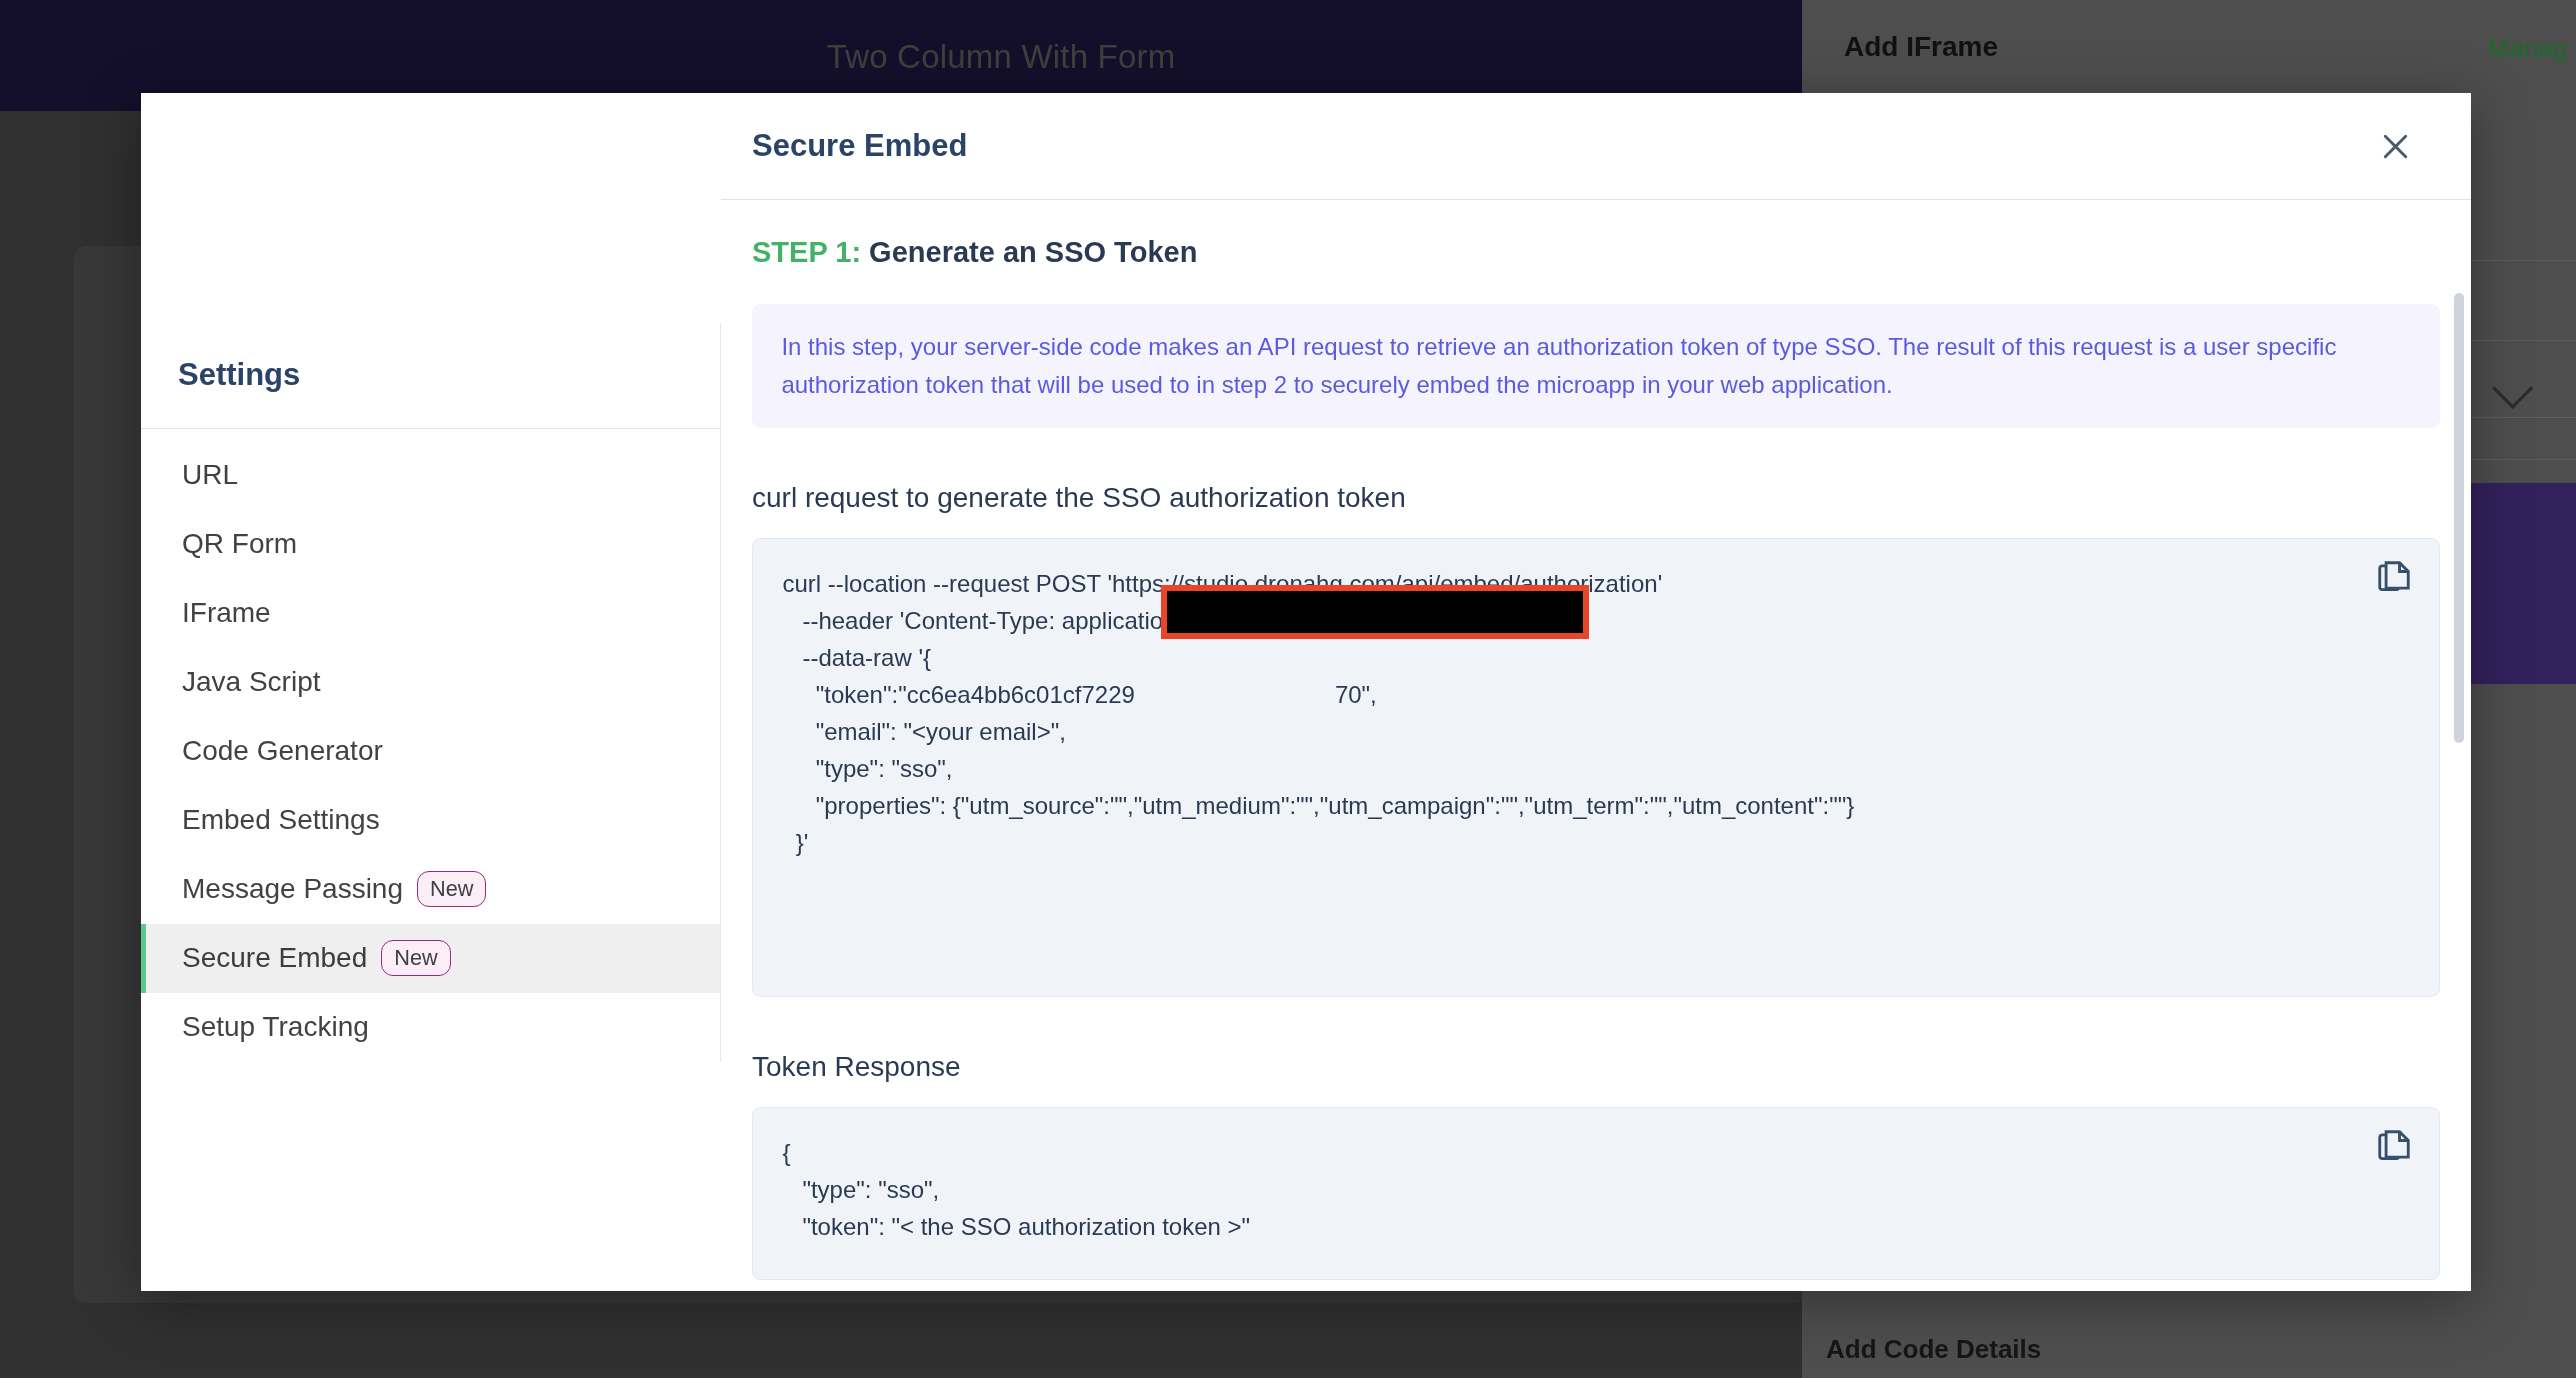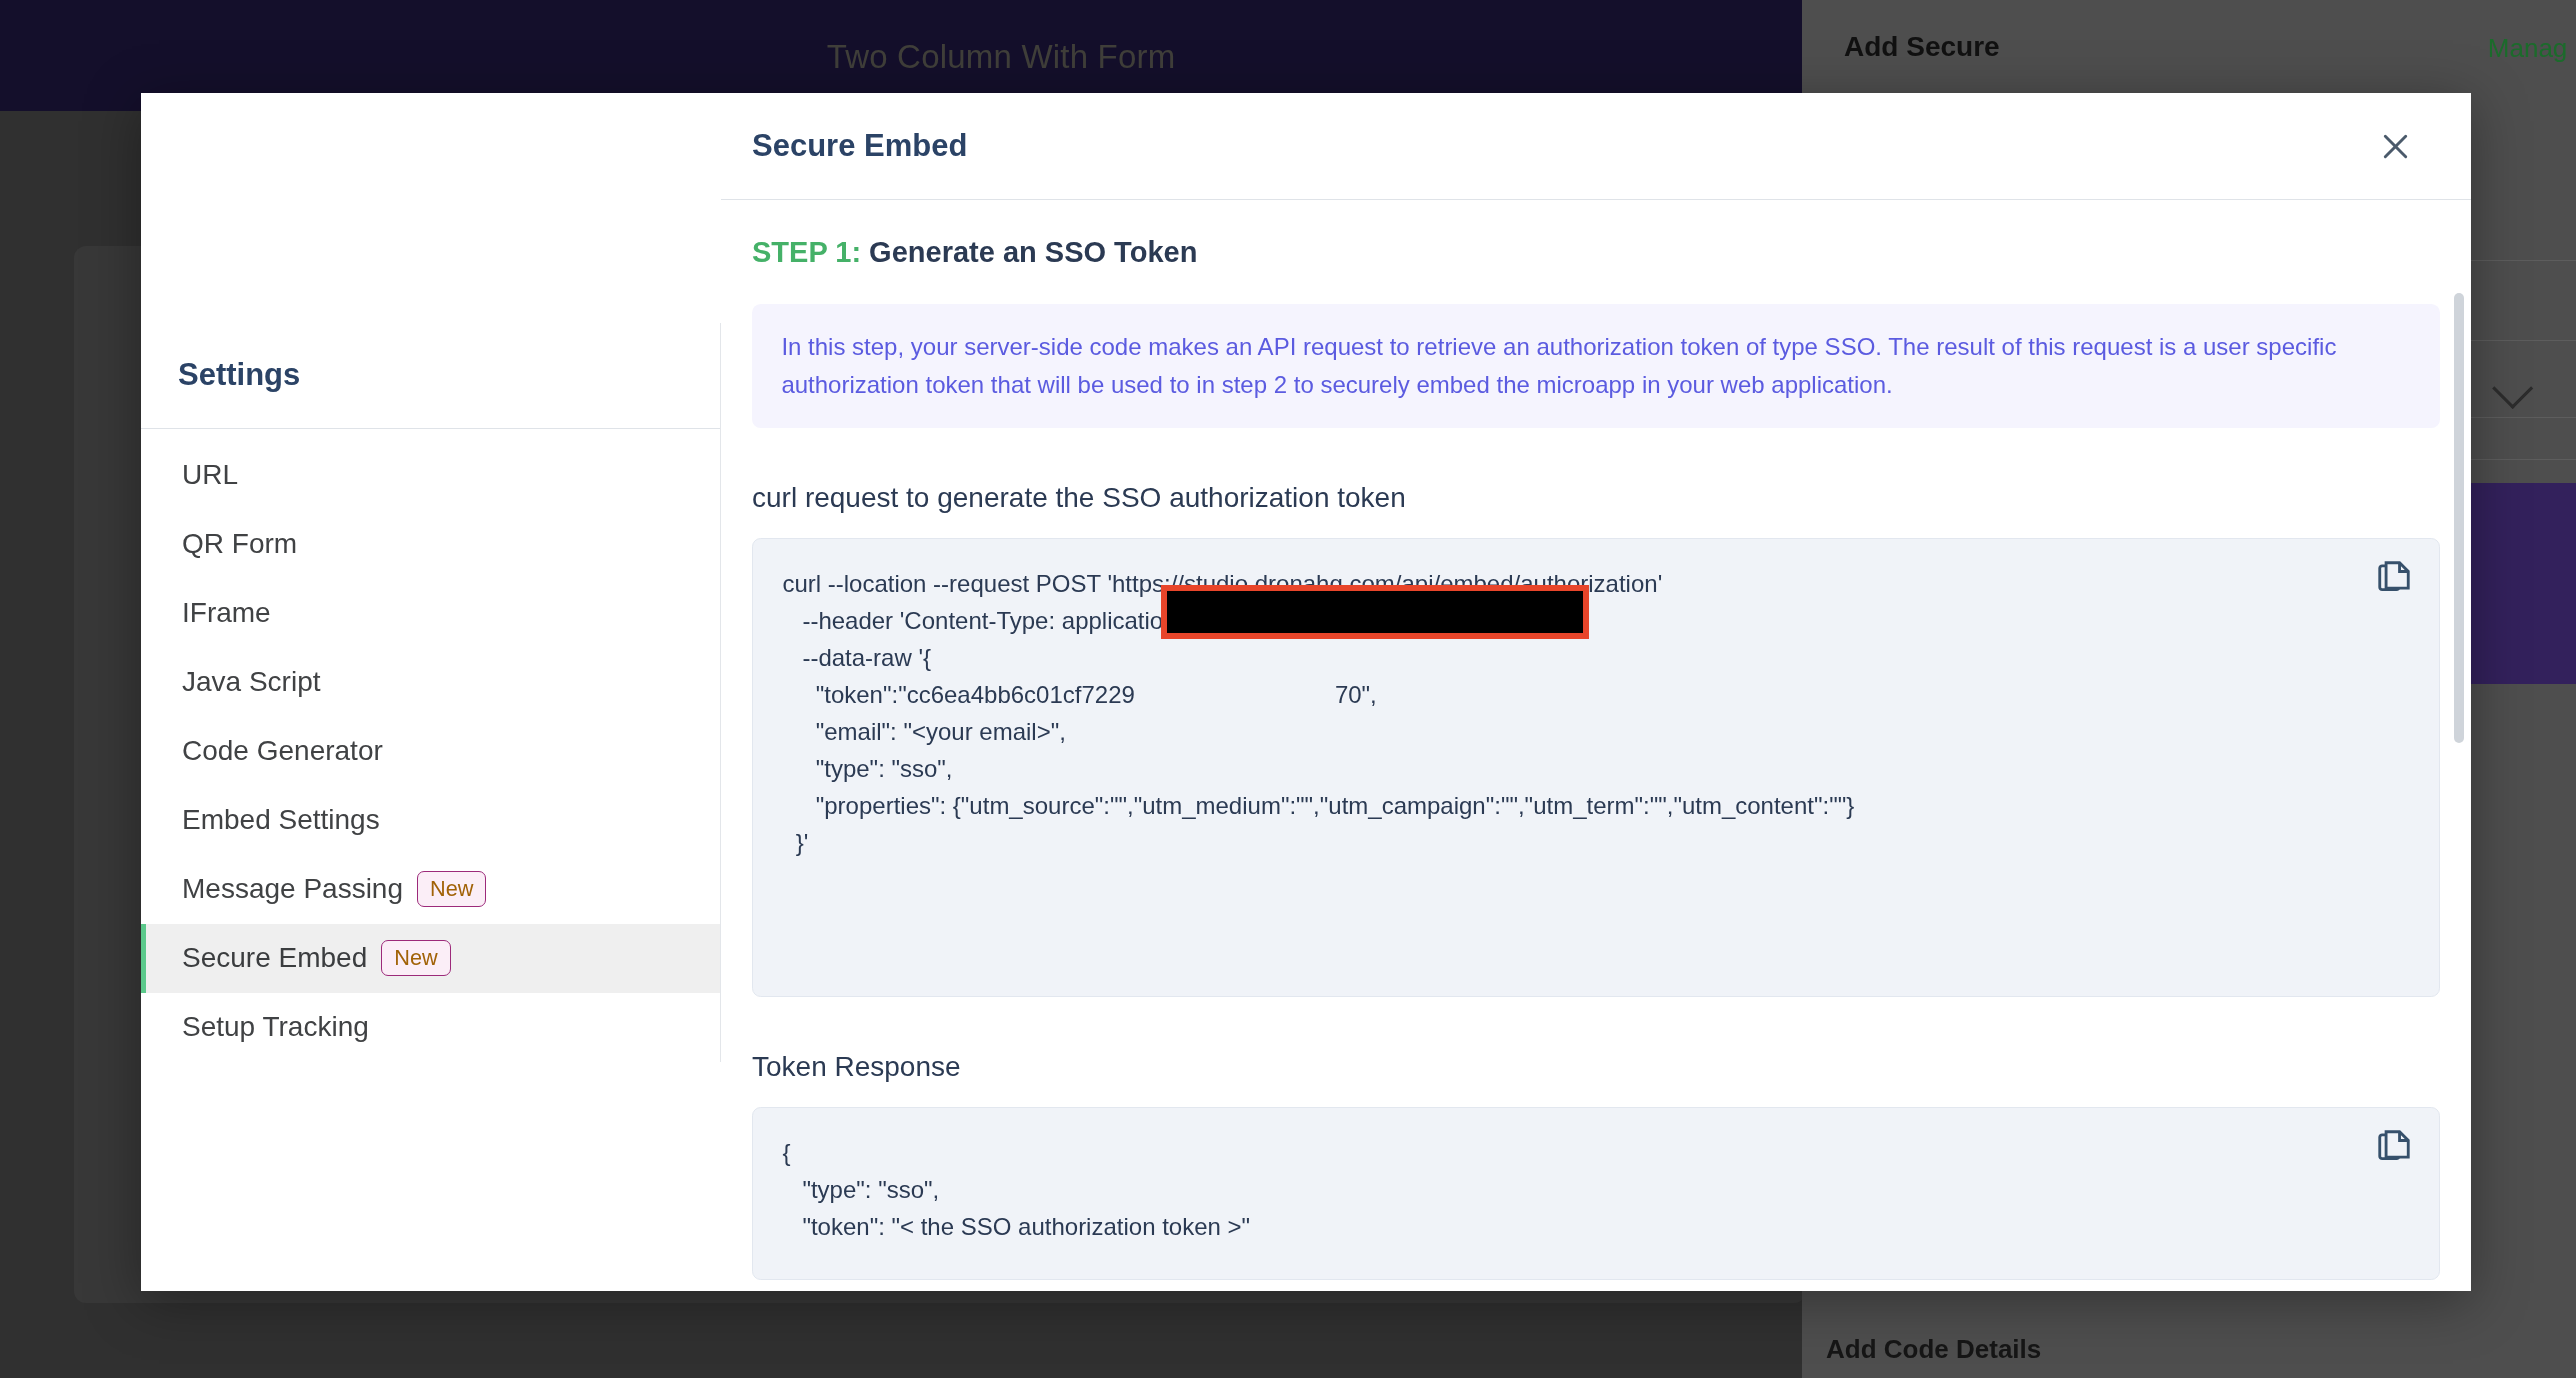--- a/index.html
+++ b/index.html
@@ -88,22 +88,22 @@
     height: 69px; display: flex; align-items: center; gap: 14px;
     padding-left: 36px; font-size: 28px; color: #404244;
     border-left: 5.2px solid transparent; cursor: pointer;
   }
   .sidebar-item.active {
     background: #efefef; border-left: 5.2px solid #5bc98b; color: #3b3d3f;
   }
   .badge-new {
     display: inline-flex; align-items: center; justify-content: center;
     height: 36px; padding: 0 12px;
-    border: 1.7px solid #9c2a7a; border-radius: 7px;
-    background: #fbeef7; color: #a16207; font-size: 21.7px; font-weight: 400;
+    border: 1.7px solid #9c2a7a; border-radius: 12px;
+    background: #fbeef7; color: #404040; font-size: 21.7px; font-weight: 400;
   }
 
   .modal-main { flex: 1; position: relative; background: #fff; }
   .main-head {
     height: 106px; border-bottom: 0.9px solid #dfe3e8;
     display: flex; align-items: center; justify-content: space-between;
     padding: 0 57px 0 31px;
   }
   .main-title { font-size: 31px; font-weight: 700; color: #2b4366; }
   .close-icon {
@@ -159,21 +159,21 @@
 
   <div class="app-body">
     <div class="app-card"></div>
   </div>
   <div class="app-topbar">
     <div class="app-topbar-title">Two Column With Form</div>
   </div>
 
   <div class="right-panel">
     <div class="rp-header">
-      <div class="rp-title">Add Secure</div>
+      <div class="rp-title">Add IFrame</div>
       <div class="rp-manage">Manag</div>
     </div>
     <div class="rp-line1">le under a</div>
     <div class="rp-line2">o these ap</div>
 
     <div class="rp-divider" style="top:260px"></div>
     <div class="rp-divider" style="top:340px"></div>
     <div class="rp-divider" style="top:417px"></div>
     <div class="rp-chevron"></div>
     <div class="rp-divider" style="top:459px"></div>

